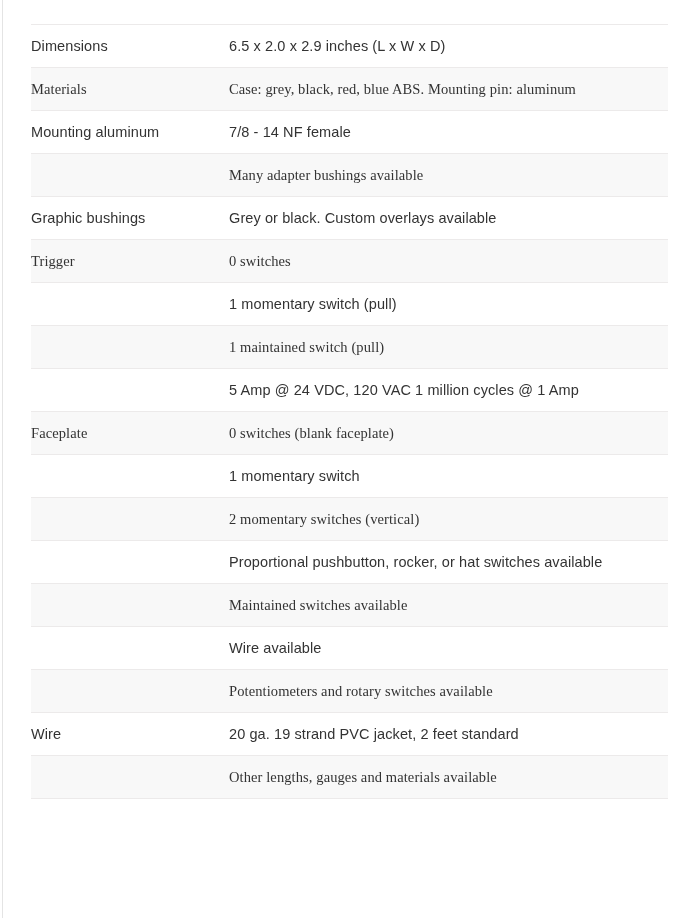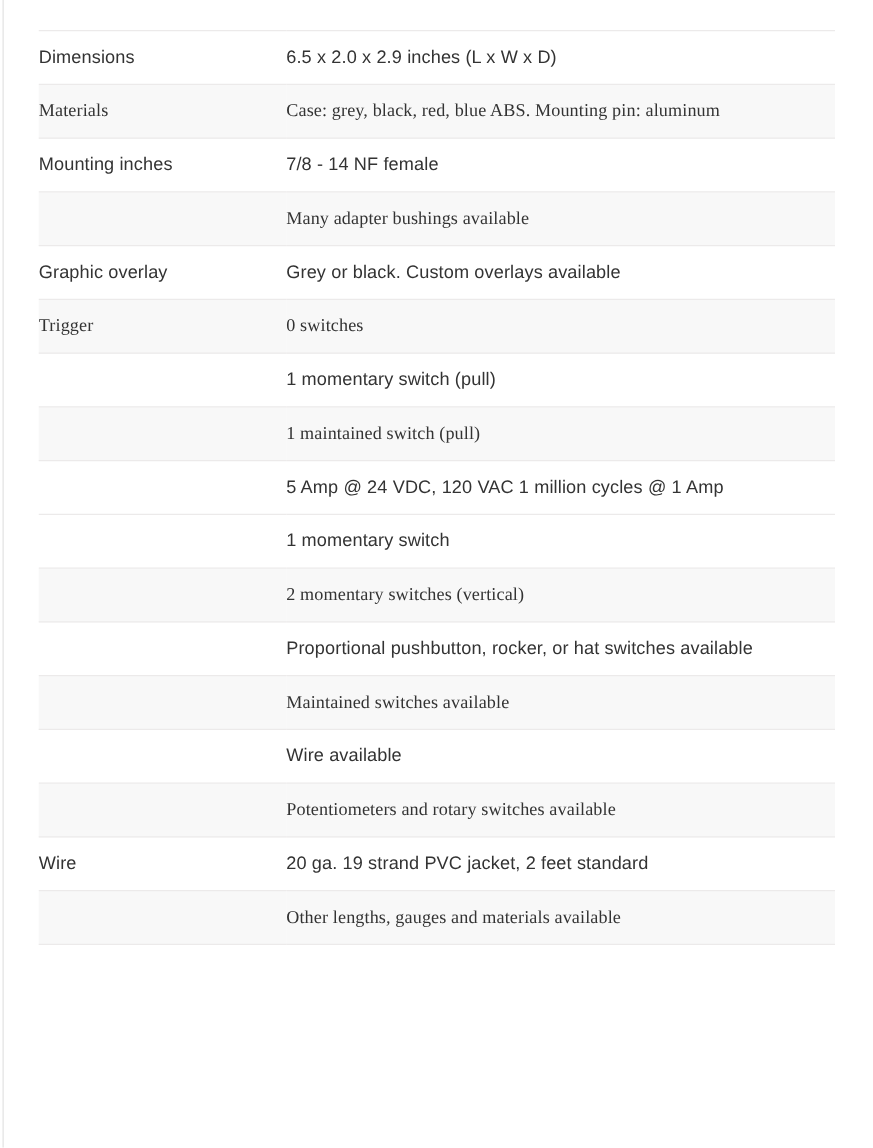--- a/index.html
+++ b/index.html
@@ -88,46 +88,50 @@
       <tbody>
           <tr>
             <td class="spec-label">Dimensions</td>
             <td class="spec-value">6.5 x 2.0 x 2.9 inches (L x W x D)</td>
           </tr>
           <tr class="alt">
             <td class="spec-label">Materials</td>
             <td class="spec-value">Case: grey, black, red, blue ABS. Mounting pin: aluminum</td>
           </tr>
           <tr>
-            <td class="spec-label">Mounting inches</td>
+            <td class="spec-label">Mounting aluminum</td>
             <td class="spec-value">7/8 - 14 NF female</td>
           </tr>
           <tr class="alt">
             <td class="spec-label"></td>
             <td class="spec-value">Many adapter bushings available</td>
           </tr>
           <tr>
-            <td class="spec-label">Graphic overlay</td>
+            <td class="spec-label">Graphic bushings</td>
             <td class="spec-value">Grey or black. Custom overlays available</td>
           </tr>
           <tr class="alt">
             <td class="spec-label">Trigger</td>
             <td class="spec-value">0 switches</td>
           </tr>
           <tr>
             <td class="spec-label"></td>
             <td class="spec-value">1 momentary switch (pull)</td>
           </tr>
           <tr class="alt">
             <td class="spec-label"></td>
             <td class="spec-value">1 maintained switch (pull)</td>
           </tr>
           <tr>
             <td class="spec-label"></td>
             <td class="spec-value">5 Amp @ 24 VDC, 120 VAC 1 million cycles @ 1 Amp</td>
+          </tr>
+          <tr class="alt">
+            <td class="spec-label">Faceplate</td>
+            <td class="spec-value">0 switches (blank faceplate)</td>
           </tr>
           <tr>
             <td class="spec-label"></td>
             <td class="spec-value">1 momentary switch</td>
           </tr>
           <tr class="alt">
             <td class="spec-label"></td>
             <td class="spec-value">2 momentary switches (vertical)</td>
           </tr>
           <tr>

